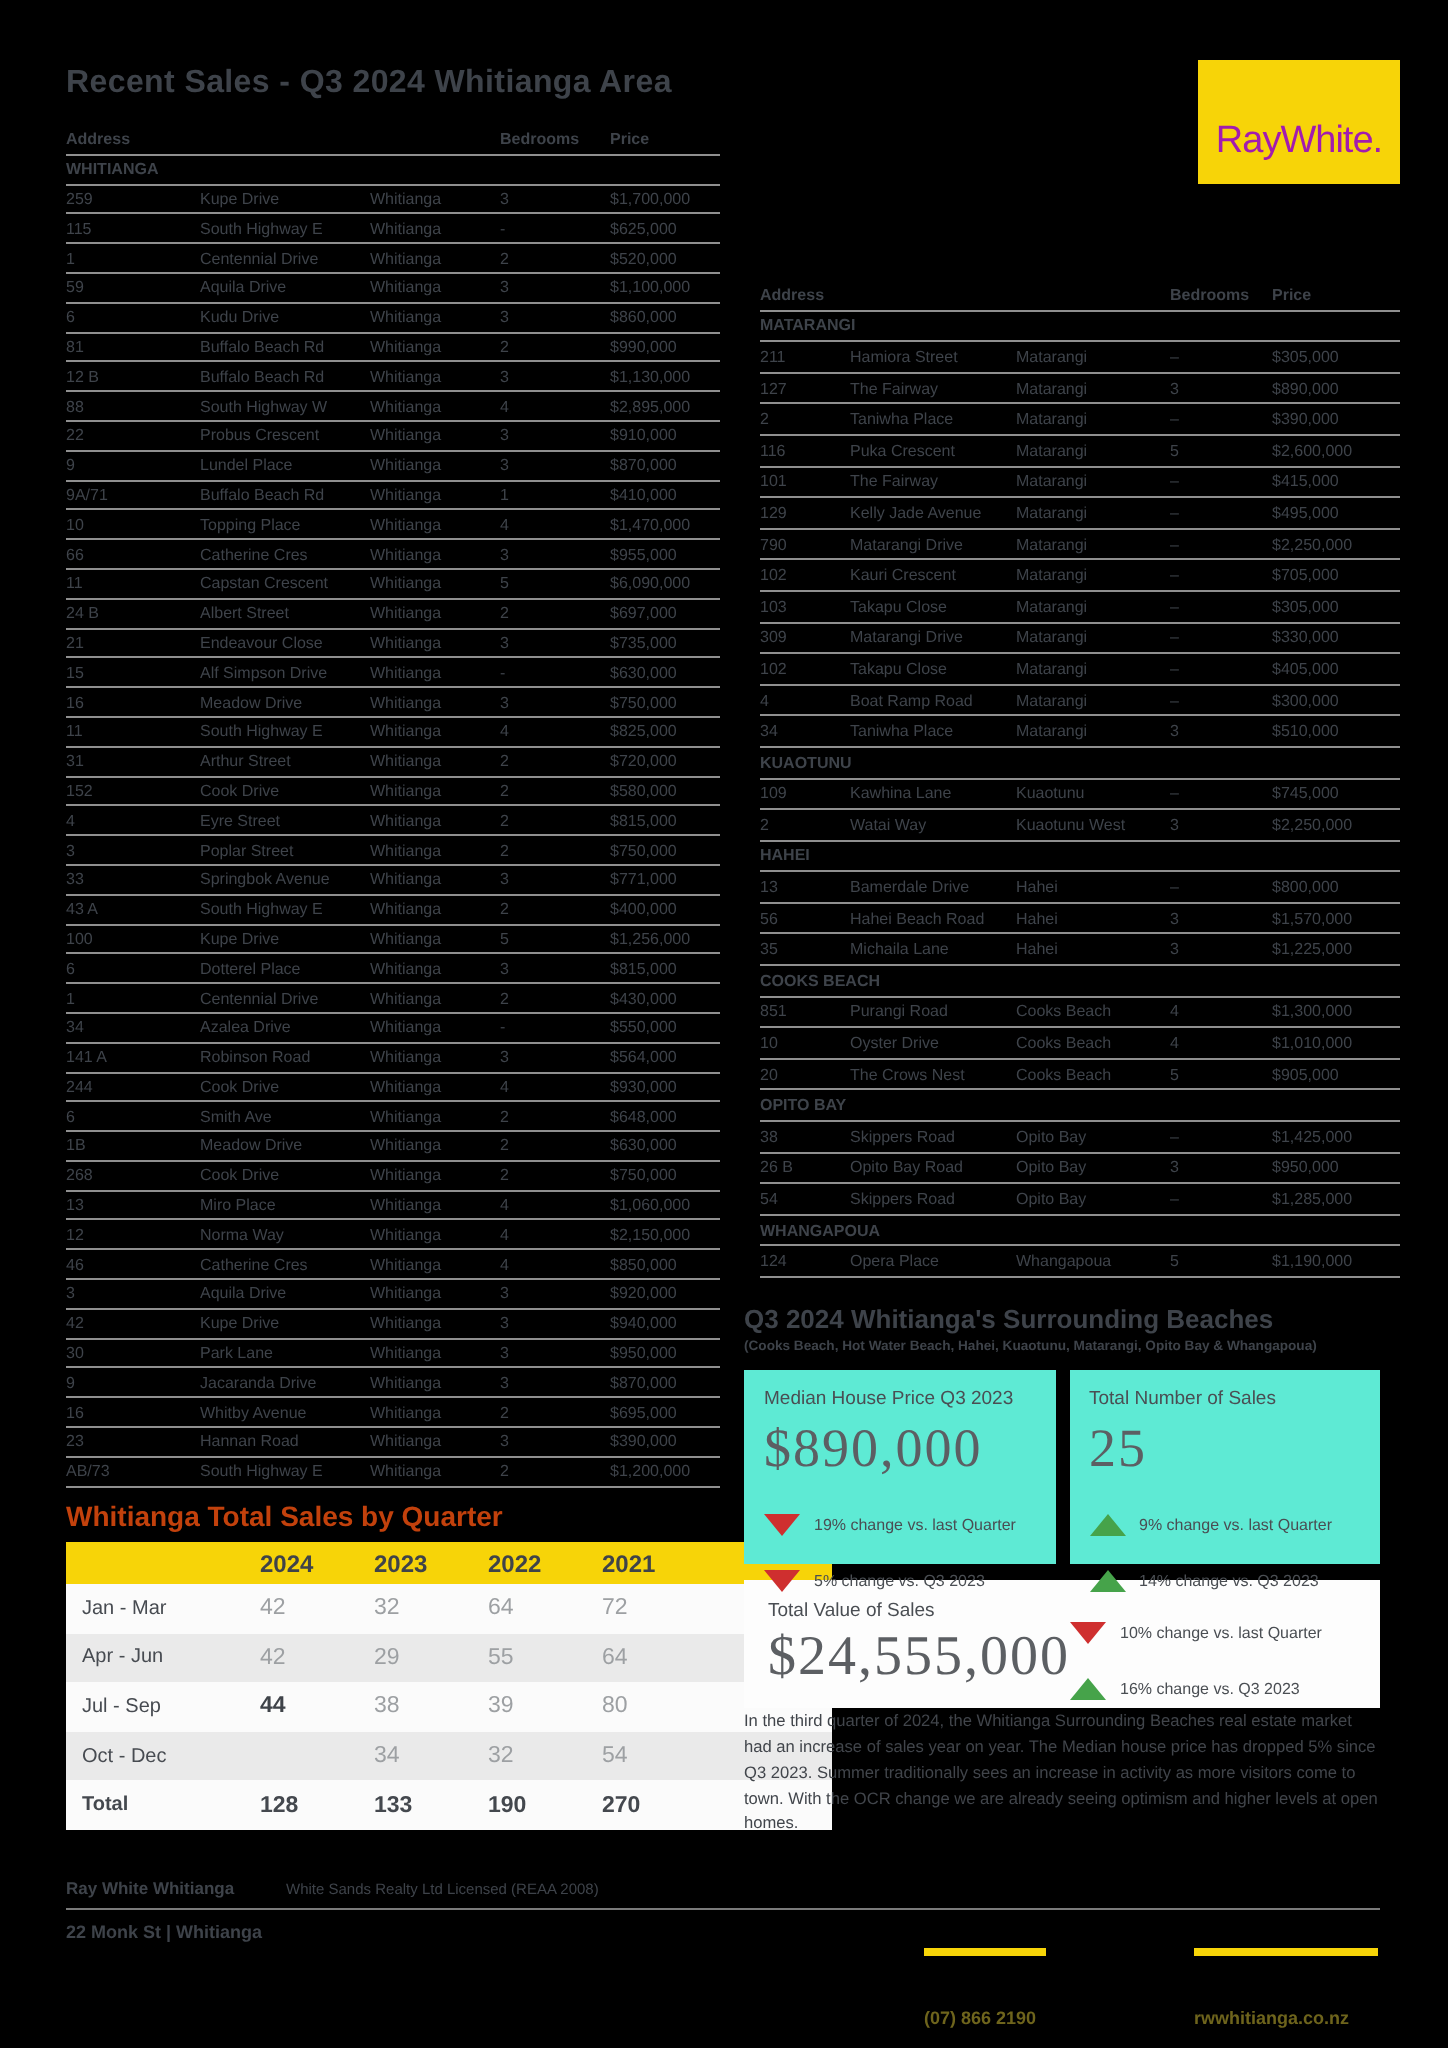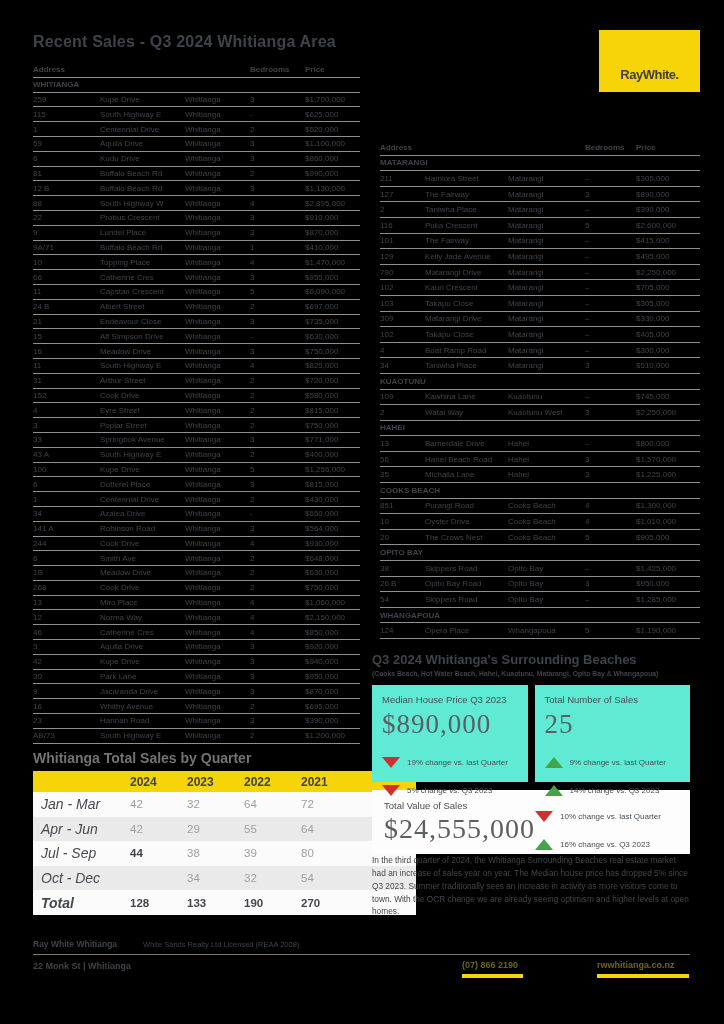--- a/index.html
+++ b/index.html
@@ -8,21 +8,21 @@
     background:#000;
     position:relative;
     font-family:"Liberation Sans", sans-serif;
     color:#3e434a;
     overflow:hidden;
   }
   .abs{position:absolute;}
 
   
   .h1{font-size:16px;font-weight:700;color:#3e434a;letter-spacing:.2px;}
-  .h2{font-size:14px;font-weight:700;color:#737373;text-align:right;}
+  .h2{font-size:14px;font-weight:700;color:#c2410c;text-align:right;}
 
   
   .sales{font-size:8px;color:#3e434a;}
   .st-row{display:flex;align-items:center;border-bottom:1px solid #8f8f8f;box-sizing:border-box;}
   .left-sales .st-row{height:14.8px;}
   .right-sales .st-row{height:15.6px;}
   .st-row.hdr .cell, .st-row.sect .cell{font-weight:700;}
   .cell{white-space:nowrap;overflow:hidden;}
   .left-sales .c1{width:67px;}
   .left-sales .c2{width:85px;}
@@ -33,30 +33,30 @@
   .right-sales .c1{width:45px;}
   .right-sales .c2{width:83px;}
   .right-sales .c3{width:77px;}
   .right-sales .c4{width:51px;}
   .right-sales .c5{flex:1;}
   .right-sales .ch1{width:205px;}
 
   
   #logo{left:599px;top:30px;width:101px;height:62px;background:var(--yellow);
         display:flex;align-items:flex-end;justify-content:center;padding-bottom:10px;box-sizing:border-box;}
-  #logo .logo-text{font-size:13px;font-weight:700;color:#404040;letter-spacing:-0.5px;}
+  #logo .logo-text{font-size:19px;font-weight:400;color:#a21caf;letter-spacing:-0.5px;}
 
   
   #q-table{left:33px;top:771px;width:383px;background:#fdfdfd;}
   .q-row{display:flex;align-items:center;}
   .q-head{background:var(--yellow);height:21px;}
   .q-body{height:24.6px;}
   .q-body:nth-child(odd){background:#eaeaea;}
   .q-body:nth-child(even){background:#fbfbfb;}
-  .q-label{width:97px;padding-left:8px;box-sizing:border-box;font-size:14px;color:#474b51;font-style:italic;}
+  .q-label{width:97px;padding-left:8px;box-sizing:border-box;font-size:10px;color:#474b51;}
   .q-val{width:57px;font-size:11.5px;color:#9da0a3;}
   .q-head .q-val{font-weight:700;color:#3f4349;font-size:12px;}
   .q-val.strong{color:#3f4349;font-weight:700;}
   .q-row.total .q-label,.q-row.total .q-val{color:#44484e;font-weight:600;}
 
   
   #beaches{left:372px;top:652px;width:318px;}
   #beaches .b-title{font-size:13px;font-weight:700;color:#3e434a;}
   #beaches .b-sub{font-size:6.8px;font-weight:700;color:#3e434a;margin-top:3px;}
   .cards-row{display:flex;gap:7px;margin-top:8px;}
@@ -71,21 +71,21 @@
   .wide-card{background:#fdfdfd;margin-top:8px;height:64px;box-sizing:border-box;
              padding:8px 12px;display:flex;align-items:center;justify-content:space-between;}
   .wide-card .stat-value{font-size:28px;margin-top:2px;}
   #beaches .b-para{font-size:8.3px;line-height:1.55;color:#41454b;}
 
   
   .ft-brand{left:33px;top:939px;font-size:8.5px;font-weight:700;}
   .ft-license{left:143px;top:940px;font-size:7.5px;}
   .ft-hr{left:33px;top:954px;width:657px;height:1px;background:#7a7a7a;}
   .ft-address{left:33px;top:961px;font-size:9px;font-weight:600;}
-  .ft-link{font-size:9px;font-weight:700;color:#6e641c;text-decoration:none;display:block;}
+  .ft-link{font-size:9px;font-weight:700;color:#6e641c;text-decoration:none;display:block;margin-top:44px;}
   .ft-phone{left:462px;top:960px;}
   .ft-site{left:597px;top:960px;}
   .ft-bar{height:4px;background:var(--yellow);}
   .ft-bar-phone{left:462px;top:974px;width:61px;}
   .ft-bar-site{left:597px;top:974px;width:92px;}
 </style>
 </head>
 <body>
 
 <div class="abs h1" style="left:33px;top:33px;">Recent Sales - Q3 2024 Whitianga Area</div>

